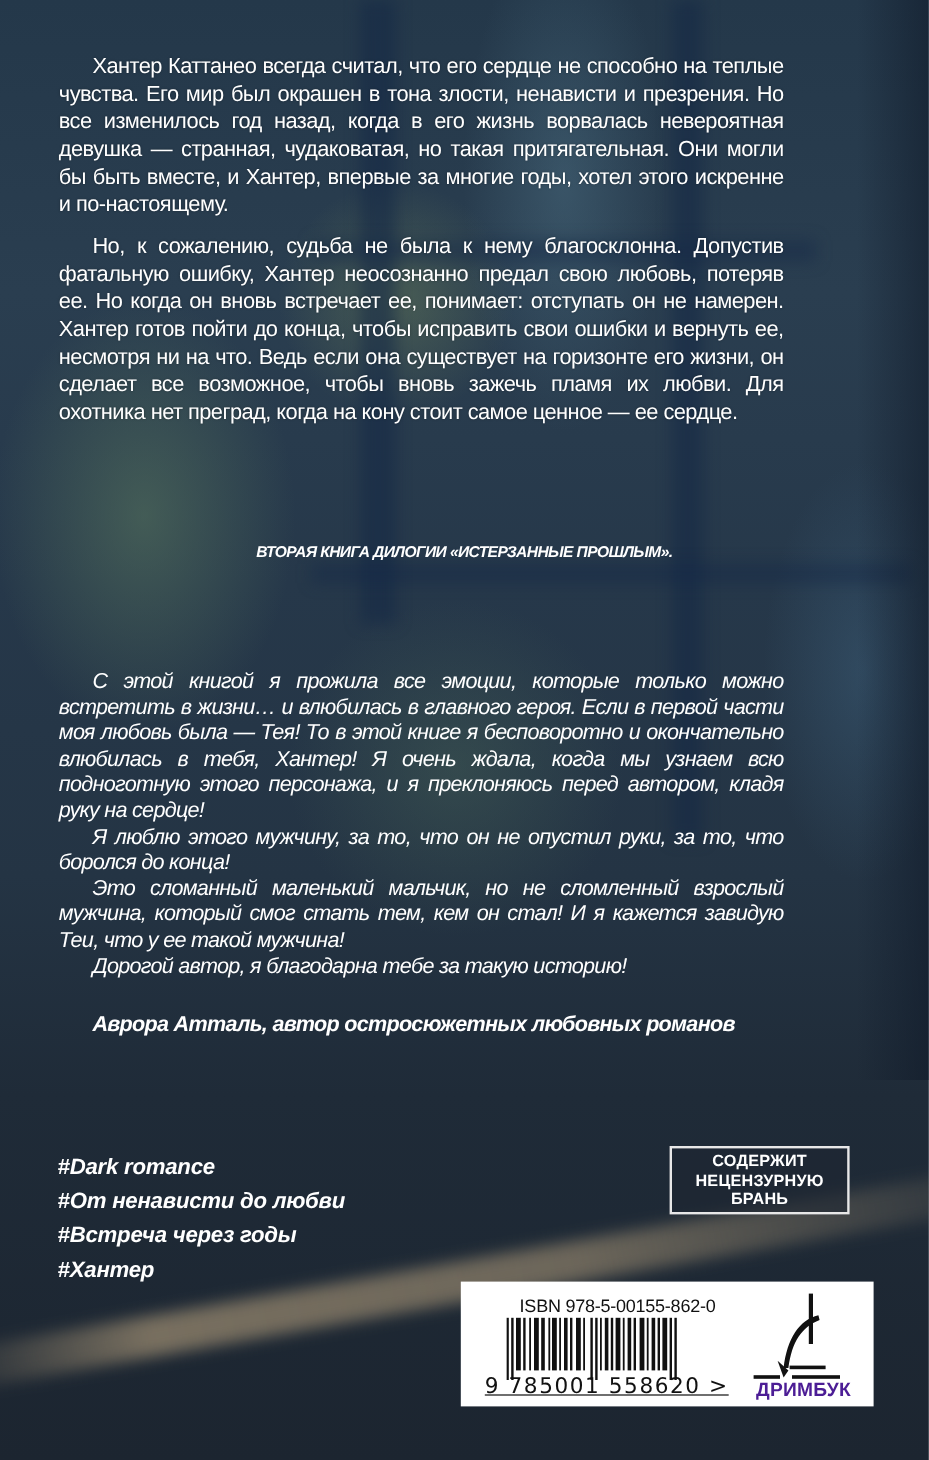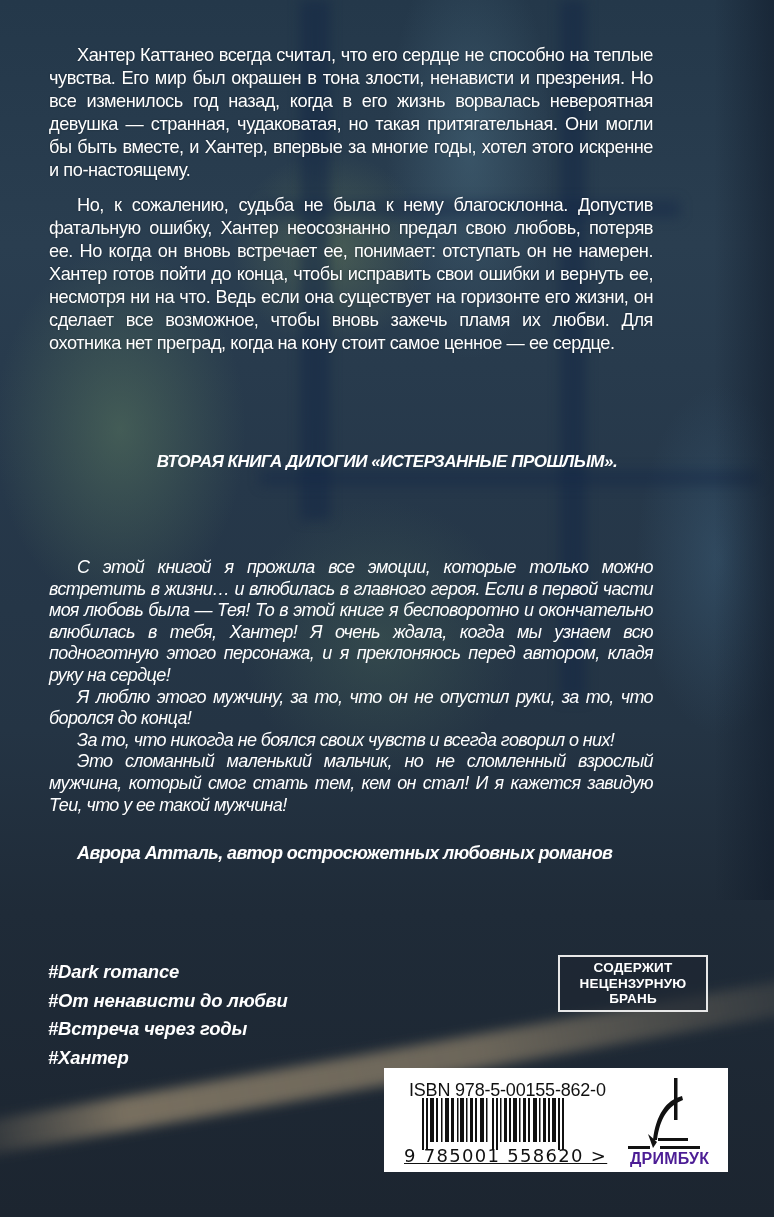--- a/index.html
+++ b/index.html
@@ -27,40 +27,40 @@
 
   .text-block { position: absolute; left: 49px; width: 604px; }
   .blurb p {
     margin: 0 0 12px 0; font-size: 18.2px; line-height: 23px;
     text-align: justify; text-indent: 28px;
     font-stretch: condensed; letter-spacing: -0.45px;
     text-shadow: 0 0 2px rgba(0,0,0,0.35);
   }
   .series-line {
     position: absolute; left: 0; width: 774px; top: 452px;
-    text-align: center; font-size: 17px; font-weight: bold; font-style: italic; letter-spacing: -0.5px;
+    text-align: center; font-size: 13px; font-weight: bold; font-style: italic; letter-spacing: -0.5px;
   }
   .review p {
     margin: 0; font-size: 18px; line-height: 21.6px; font-style: italic;
     text-align: justify; text-indent: 28px; letter-spacing: -0.6px;
   }
   .review .sig { margin-top: 27px; font-weight: bold; }
   .tags { position: absolute; left: 48px; top: 958px; }
   .tag { font-size: 18.5px; line-height: 28.7px; font-weight: bold; font-style: italic; letter-spacing: -0.2px; }
   .warning {
     position: absolute; left: 558px; top: 955px; width: 150px; height: 57px;
     border: 2px solid #e8e8e8; box-sizing: border-box;
     display: flex; flex-direction: column; align-items: center; justify-content: center;
     background: rgba(30,38,50,0.6);
   }
   .warning span { font-size: 13.5px; line-height: 15.5px; font-weight: bold; letter-spacing: 0.2px; }
   .barcode-panel {
     position: absolute; left: 384px; top: 1068px; width: 344px; height: 104px; background: #ffffff;
   }
-  .isbn { position: absolute; left: 25px; top: 12px; font-size: 18px; color: #111; letter-spacing: -0.2px; }
+  .isbn { position: absolute; left: 49px; top: 12px; font-size: 15px; color: #111; letter-spacing: -0.2px; }
   .bars { position: absolute; left: 38px; top: 30px; height: 52px; }
   .bar-digits { position: absolute; left: 20px; top: 77px; font-size: 18px; color: #111; letter-spacing: 1.3px; font-family: "DejaVu Sans", sans-serif; text-decoration: underline; }
   .logo { position: absolute; left: 242px; top: 2px; width: 80px; height: 96px; }
   .logo-label { position: absolute; left: 246px; top: 82px; width: 72px; text-align: center; font-size: 16px; font-weight: bold; color: #4c1d95; letter-spacing: 0.2px; }
 </style>
 </head>
 <body>
 
 <div class="bg-layer">
   <div class="win-frame-v" style="left:300px;top:0;width:30px;height:520px;"></div>
@@ -74,22 +74,22 @@
 <div class="text-block blurb" style="top:44px;">
   <p>Хантер Каттанео всегда считал, что его сердце не способно на теплые чувства. Его мир был окрашен в тона злости, ненависти и презрения. Но все изменилось год назад, когда в его жизнь ворвалась невероятная девушка — странная, чудаковатая, но такая притягательная. Они могли бы быть вместе, и Хантер, впервые за многие годы, хотел этого искренне и по-настоящему.</p>
   <p>Но, к сожалению, судьба не была к нему благосклонна. Допустив фатальную ошибку, Хантер неосознанно предал свою любовь, потеряв ее. Но когда он вновь встречает ее, понимает: отступать он не намерен. Хантер готов пойти до конца, чтобы исправить свои ошибки и вернуть ее, несмотря ни на что. Ведь если она существует на горизонте его жизни, он сделает все возможное, чтобы вновь зажечь пламя их любви. Для охотника нет преград, когда на кону стоит самое ценное — ее сердце.</p>
 </div>
 
 <div class="series-line">ВТОРАЯ КНИГА ДИЛОГИИ «ИСТЕРЗАННЫЕ ПРОШЛЫМ».</div>
 
 <div class="text-block review" style="top:557px;">
   <p>С этой книгой я прожила все эмоции, которые только можно встретить в жизни… и влюбилась в главного героя. Если в первой части моя любовь была — Тея! То в этой книге я бесповоротно и окончательно влюбилась в тебя, Хантер! Я очень ждала, когда мы узнаем всю подноготную этого персонажа, и я преклоняюсь перед автором, кладя руку на сердце!</p>
   <p>Я люблю этого мужчину, за то, что он не опустил руки, за то, что боролся до конца!</p>
-  <p>За то, что никогда не боялся своих чувств и всегда говорил о них!</p>
   <p>Это сломанный маленький мальчик, но не сломленный взрослый мужчина, который смог стать тем, кем он стал! И я кажется завидую Теи, что у ее такой мужчина!</p>
+  <p>Дорогой автор, я благодарна тебе за такую историю!</p>
   <p class="sig">Аврора Атталь, автор остросюжетных любовных романов</p>
 </div>
 
 <div class="tags">
   <div class="tag">#Dark romance</div>
   <div class="tag">#От ненависти до любви</div>
   <div class="tag">#Встреча через годы</div>
   <div class="tag">#Хантер</div>
 </div>
 

